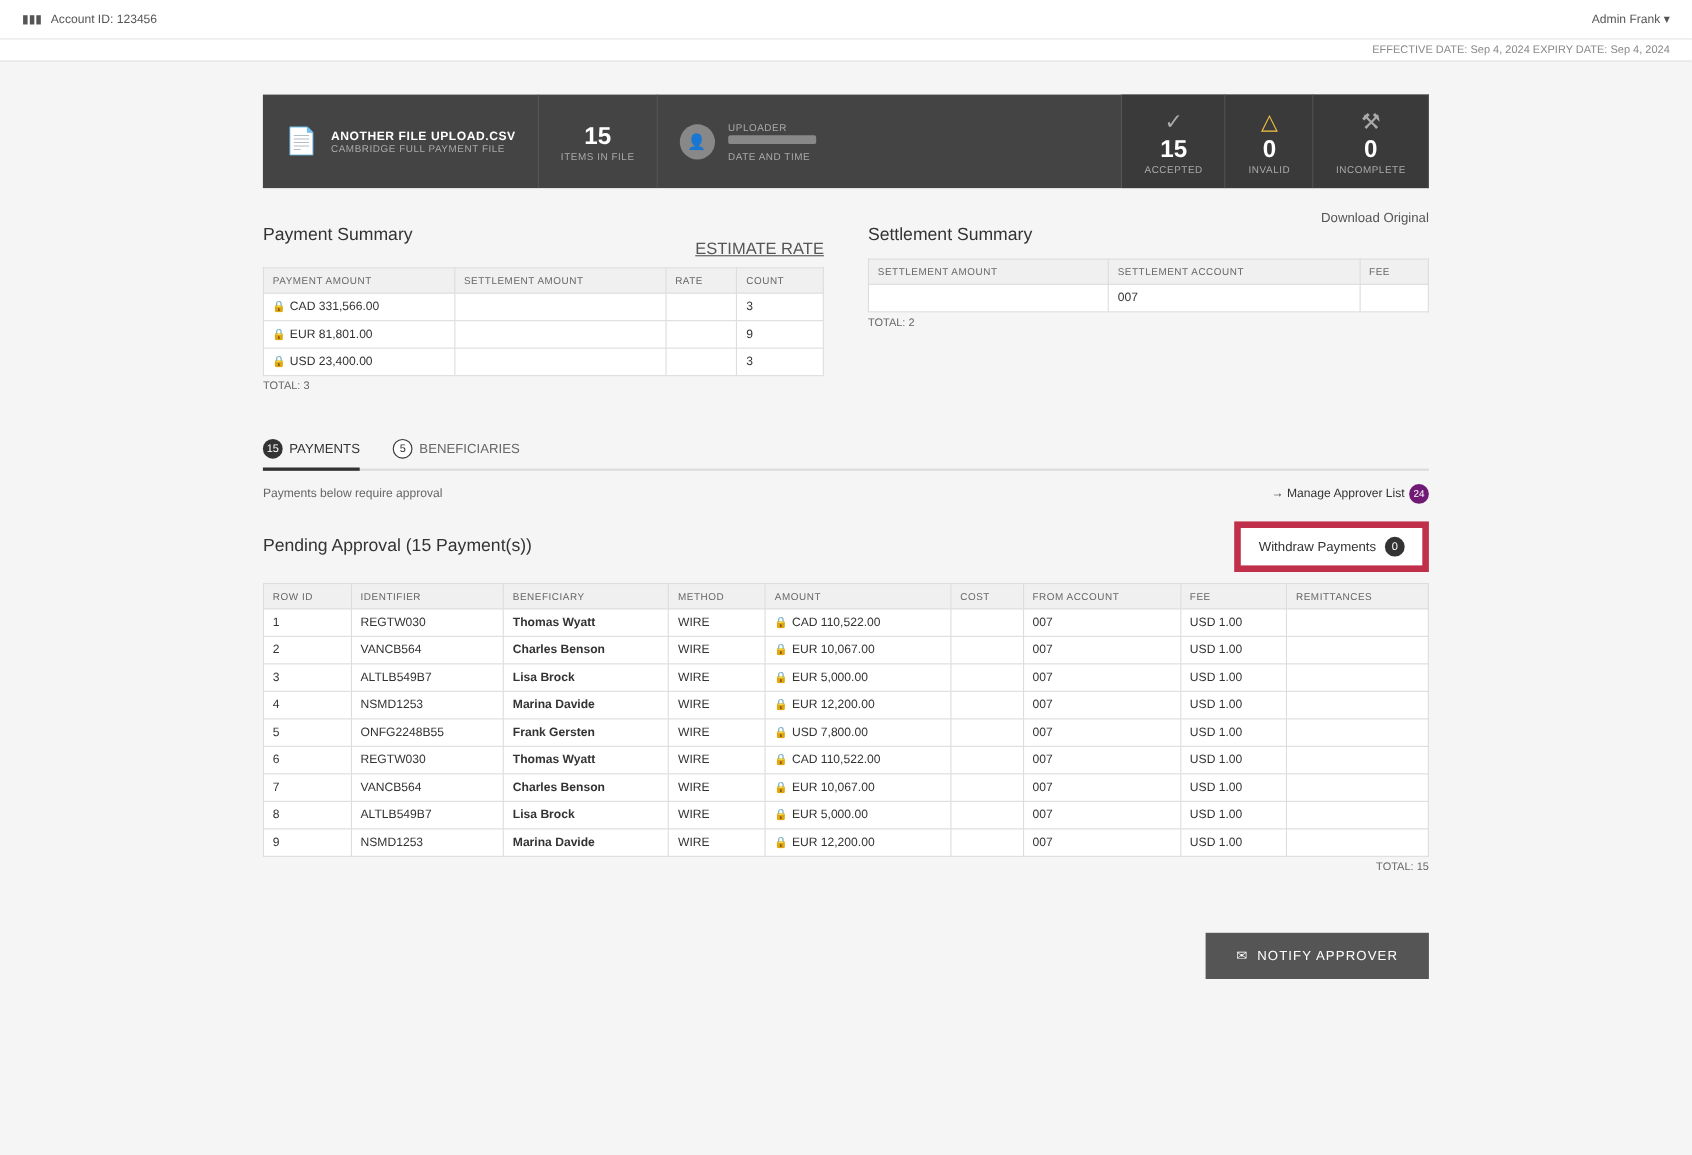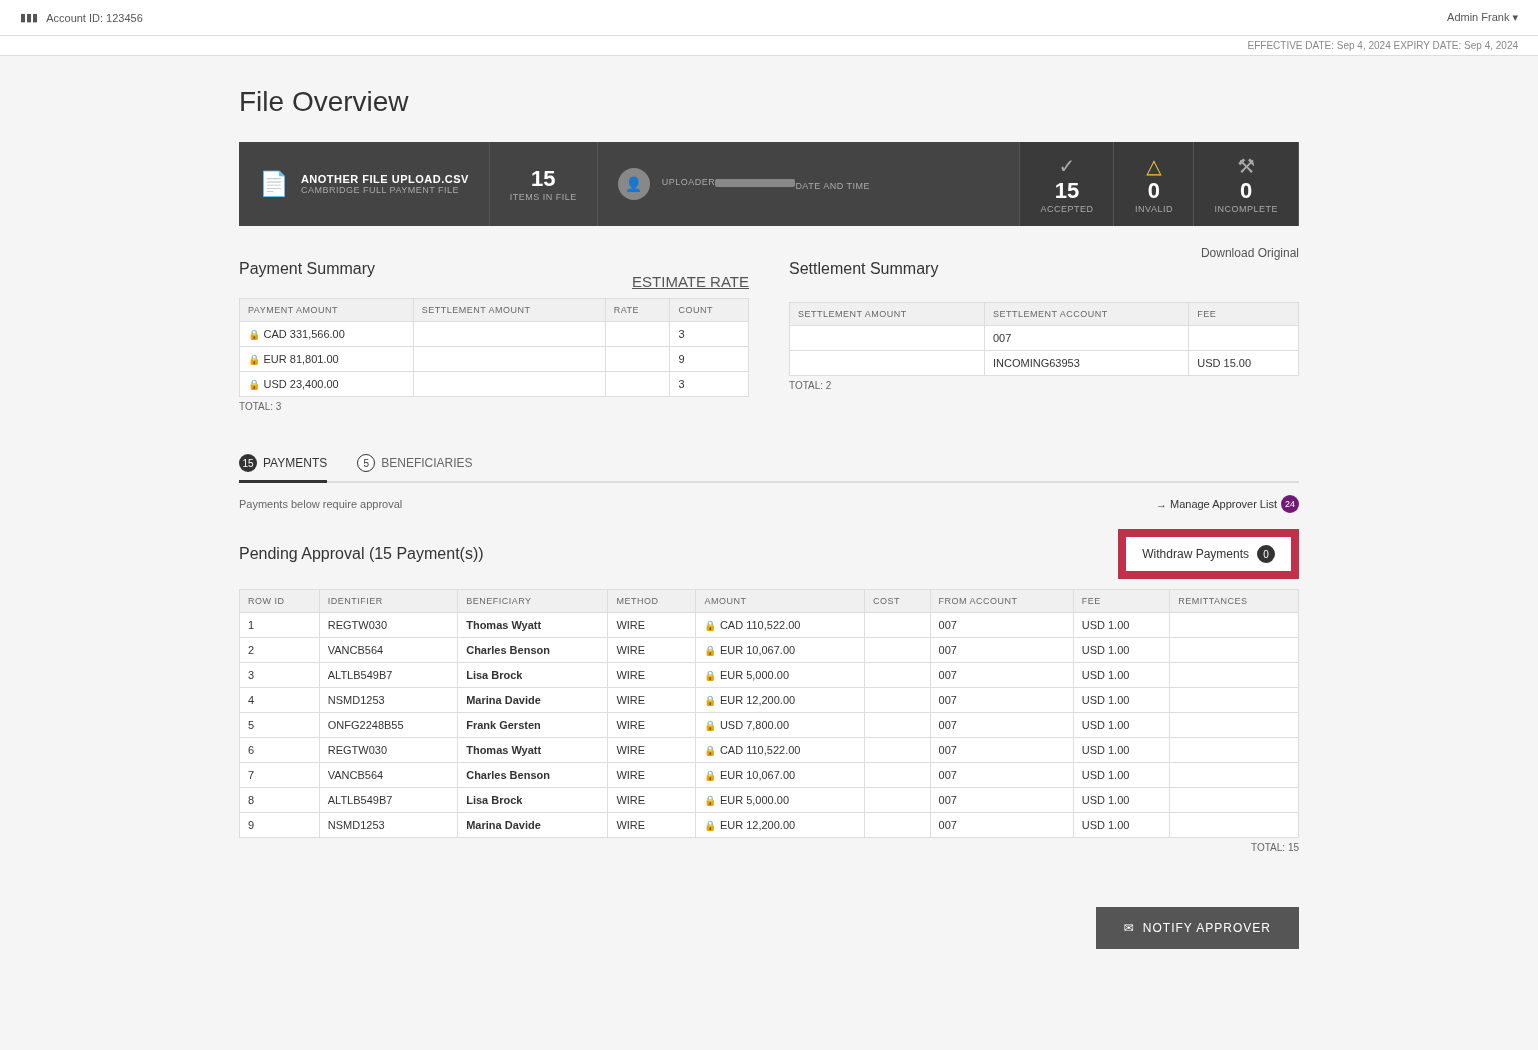--- a/index.html
+++ b/index.html
@@ -56,21 +56,21 @@
     .banner-section:last-child { border-right: none; }
     .banner-file-icon { font-size: 24px; color: #ccc; }
     .banner-file-info { display: flex; flex-direction: column; }
     .banner-file-name { font-size: 11px; font-weight: bold; letter-spacing: 0.5px; }
     .banner-file-sub { font-size: 9px; color: #aaa; letter-spacing: 0.5px; }
     .banner-stat { display: flex; flex-direction: column; align-items: center; justify-content: center; padding: 12px 20px; border-right: 1px solid #555; min-width: 80px; }
     .banner-stat-num { font-size: 22px; font-weight: bold; }
     .banner-stat-label { font-size: 9px; color: #aaa; letter-spacing: 0.5px; }
     .banner-user { display: flex; align-items: center; gap: 12px; padding: 12px 20px; flex: 1; border-right: 1px solid #555; }
     .user-icon { width: 32px; height: 32px; background: #888; border-radius: 50%; display: flex; align-items: center; justify-content: center; color: #fff; font-size: 14px; }
-    .user-info { display: flex; flex-direction: row; }
+    .user-info { display: flex; flex-direction: column; }
     .user-label { font-size: 9px; color: #aaa; letter-spacing: 0.5px; }
     .user-name { width: 80px; height: 8px; background: #888; border-radius: 2px; margin: 2px 0; }
     .user-date-label { font-size: 9px; color: #aaa; letter-spacing: 0.5px; margin-top: 4px; }
 
     .banner-accepted { background: #3a3a3a; }
     .banner-invalid { background: #3a3a3a; }
     .banner-incomplete { background: #3a3a3a; }
 
     .warning-icon { font-size: 20px; color: #f0c040; }
     .wrench-icon { font-size: 20px; color: #aaa; }
@@ -190,21 +190,21 @@
 
     
     .pending-header {
       display: flex;
       justify-content: space-between;
       align-items: center;
       margin: 16px 0 10px;
     }
     .pending-title { font-size: 16px; font-weight: 300; color: #333; }
     .withdraw-btn {
-      border: 8px solid #0ea5e9;
+      border: 6px solid #0ea5e9;
       background: #fff;
       color: #333;
       padding: 8px 16px;
       font-size: 12px;
       cursor: pointer;
       display: flex;
       align-items: center;
       gap: 8px;
     }
     .withdraw-badge {
@@ -259,21 +259,20 @@
     <span>Admin Frank ▾</span>
   </div>
 </div>
 
 <div class="sub-bar">
   <span>EFFECTIVE DATE: Sep 4, 2024 EXPIRY DATE: Sep 4, 2024</span>
 </div>
 
 <div class="main-content">
 
-  <h1 class="page-title">File Overview</h1>
 
   <div class="file-banner">
     <div class="banner-section">
       <div class="banner-file-icon">📄</div>
       <div class="banner-file-info">
         <span class="banner-file-name">ANOTHER FILE UPLOAD.CSV</span>
         <span class="banner-file-sub">CAMBRIDGE FULL PAYMENT FILE</span>
       </div>
     </div>
     <div class="banner-stat">
@@ -343,39 +342,34 @@
       <td></td>
       <td></td>
       <td>3</td>
     </tr>
           </tbody>
       </table>
       <div class="table-total">TOTAL: 3</div>
     </div>
 
     <div class="summary-block">
-      <span class="summary-title" style="display:block;margin-bottom:24px;">Settlement Summary</span>
+      <span class="summary-title" style="display:block;margin-bottom:12px;">Settlement Summary</span>
       <table class="settlement-table">
         <thead>
           <tr>
             <th>SETTLEMENT AMOUNT</th>
             <th>SETTLEMENT ACCOUNT</th>
             <th>FEE</th>
           </tr>
         </thead>
         <tbody id="settlement-summary-body">
         <tr>
       <td></td>
       <td>007</td>
       <td></td>
-    </tr>
-            <tr>
-      <td></td>
-      <td>INCOMING63953</td>
-      <td>USD 15.00</td>
     </tr>
           </tbody>
       </table>
       <div class="table-total">TOTAL: 2</div>
     </div>
   </div>
 
   <div class="tabs-bar">
     <div class="tab-item active">
       <span class="tab-badge">15</span>

